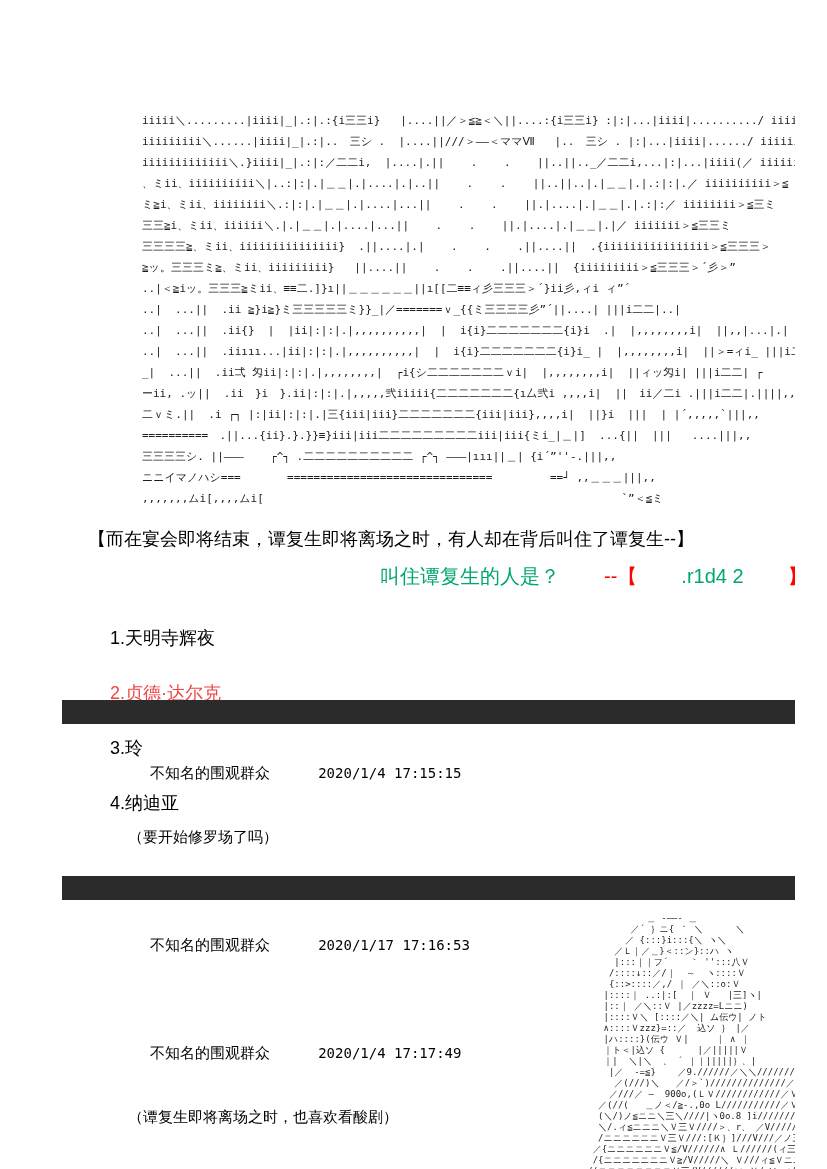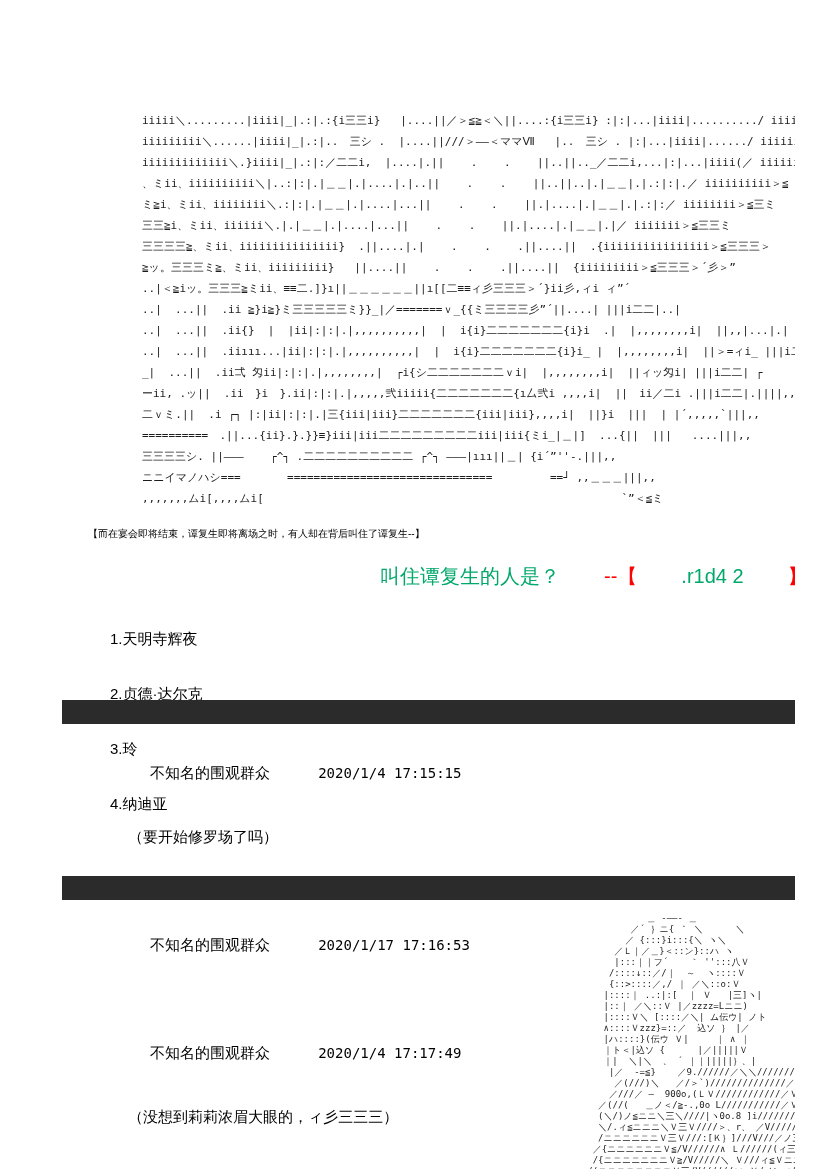--- a/index.html
+++ b/index.html
@@ -9,26 +9,26 @@
     background:#ffffff; overflow:hidden; color:#000000;
     font-family:"Liberation Sans", sans-serif;
   }
   .aa {
     position:absolute; white-space:pre;
     font-family:"DejaVu Sans Mono", monospace;
     color:#1c1c1c;
   }
   .aa-top    { left:76px;  top:44px;  font-size:11px; line-height:21px; }
   .aa-bottom { left:505px; top:847px; font-size:9px;  line-height:11px; }
-  .narration { position:absolute; left:22px; top:461px; font-size:10px; color:#000; }
+  .narration { position:absolute; left:22px; top:461px; font-size:18px; color:#000; }
   .question  { position:absolute; left:292px; top:497px; font-size:20px; white-space:nowrap; }
   .question .seg-green { color:#00a86b; }
   .question .seg-red   { color:#fe0000; }
-  .options   { position:absolute; left:22px; top:540px; font-size:15px; line-height:21px; list-style:none; }
-  .options li.highlight { color:#000000; }
+  .options   { position:absolute; left:22px; top:540px; font-size:18px; line-height:21px; list-style:none; }
+  .options li.highlight { color:#ef4444; }
   .divider   { position:absolute; left:8px; width:812px; height:1px; background:#2b2b2b; }
   .divider-top    { top:646px; }
   .divider-bottom { top:822px; }
   .comments  { position:absolute; left:18px; top:648px; font-size:15px; line-height:30px; }
   .comment-head .ts { font-family:"DejaVu Sans Mono", monospace; font-size:14px; }
   .comment-message { }
   .caption   { position:absolute; left:497px; top:1126px; font-size:21px; color:#000; }
 </style>
 </head>
 <body>
@@ -73,21 +73,21 @@
   <div class="comments">
     <div class="comment">
       <div class="comment-head"><span>不知名的围观群众</span> <span class="ts">2020/1/4 17:15:15</span></div>
       <div class="comment-message">（要开始修罗场了吗）</div>
     </div>
     <div class="comment">
       <div class="comment-head"><span>不知名的围观群众</span> <span class="ts">2020/1/17 17:16:53</span></div>
     </div>
     <div class="comment">
       <div class="comment-head"><span>不知名的围观群众</span> <span class="ts">2020/1/4 17:17:49</span></div>
-      <div class="comment-message">（没想到莉莉浓眉大眼的，ィ彡三三三）</div>
+      <div class="comment-message">（谭复生即将离场之时，也喜欢看酸剧）</div>
     </div>
   </div>
 
   <div class="divider divider-bottom"></div>
 
   <pre class="aa aa-bottom">              ＿ -――- ＿
            ／´ ｝ニ{ ｀ ＼      ＼
           ／ {:::}i:::{＼ ヽ＼
         ／Ｌ｜／＿}＜::ン}::ハ ヽ
         |:::｜｜フ´    ｀ '':::八Ｖ

